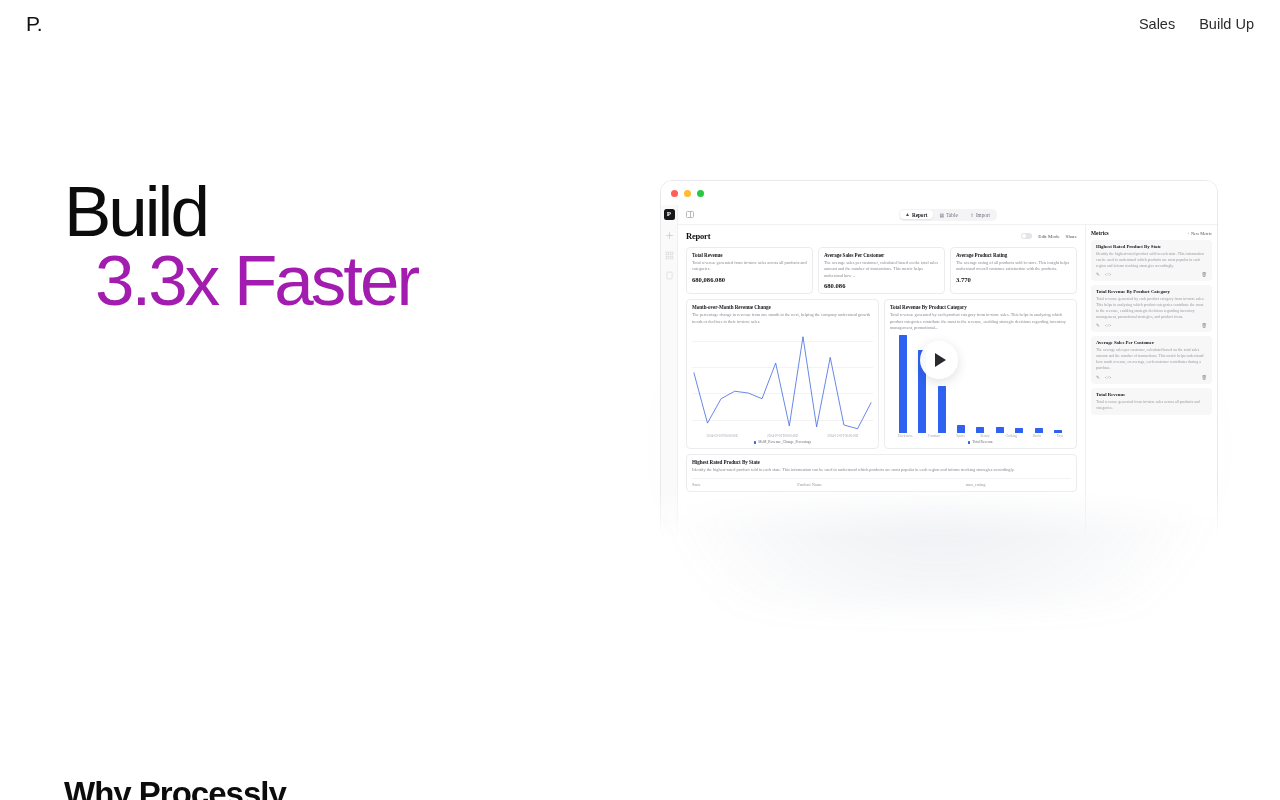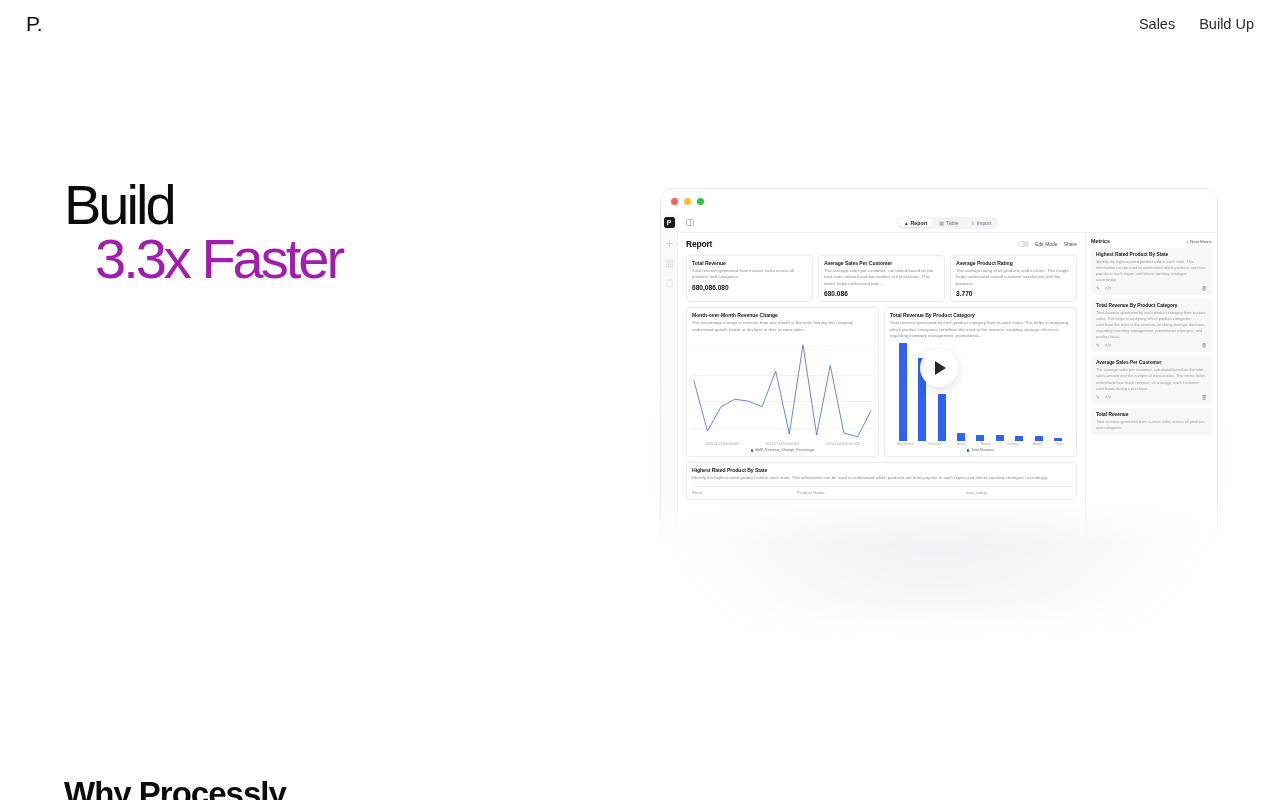--- a/index.html
+++ b/index.html
@@ -7,26 +7,26 @@
   body { font-family:"Liberation Sans", sans-serif; color:#111111; -webkit-font-smoothing:antialiased; }
 
   
   .nav { position:absolute; top:0; left:0; width:1280px; height:48px; display:flex; align-items:center; justify-content:space-between; padding:0 26px; background:#fff; z-index:40; }
   .logo { font-size:21px; font-weight:400; letter-spacing:-0.5px; color:#111; }
   .nav-right { display:flex; align-items:center; gap:24px; }
   .nav-link { font-size:14.5px; color:#2c2c2c; cursor:pointer; }
 
   
   .hero { position:absolute; top:0; left:0; width:1280px; height:760px; }
-  .headline { position:absolute; left:64px; top:178px; font-size:56px; line-height:0.97; font-weight:400; letter-spacing:-3px; color:#0c0c0c; }
+  .headline { position:absolute; left:64px; top:178px; font-size:71px; line-height:0.97; font-weight:400; letter-spacing:-3px; color:#0c0c0c; }
   .headline .l { display:block; }
   .accent { color:#a21caf;margin-left:31px; }
 
   
-  .mock-wrap { position:absolute; left:660px; top:188px; width:558px; height:360px; }
+  .mock-wrap { position:absolute; left:660px; top:180px; width:558px; height:360px;font-family:Liberation Serif, serif; }
   .mock-glow { position:absolute; left:-12px; top:28px; width:582px; height:400px; border-radius:28px; background:radial-gradient(ellipse at 50% 60%, rgba(120,130,160,0.16), rgba(120,130,160,0.0) 70%); filter:blur(14px); }
   .mock { position:absolute; inset:0; border-radius:12px; background:#fff; border:1px solid #e9e9ec; box-shadow:0 18px 42px rgba(30,35,60,0.14), 0 2px 8px rgba(30,35,60,0.06);
           overflow:hidden; -webkit-mask-image:linear-gradient(to bottom, #000 0%, #000 86%, rgba(0,0,0,0) 100%);
           mask-image:linear-gradient(to bottom, #000 0%, #000 86%, rgba(0,0,0,0) 100%); }
 
   .titlebar { height:24px; display:flex; align-items:center; padding-left:10px; gap:6px; background:#fff; }
   .dot { width:7px; height:7px; border-radius:50%; }
   .dot.r{background:#ff5f57;} .dot.y{background:#febc2e;} .dot.g{background:#28c840;}
 
   .app-body { display:flex; height:336px; }

